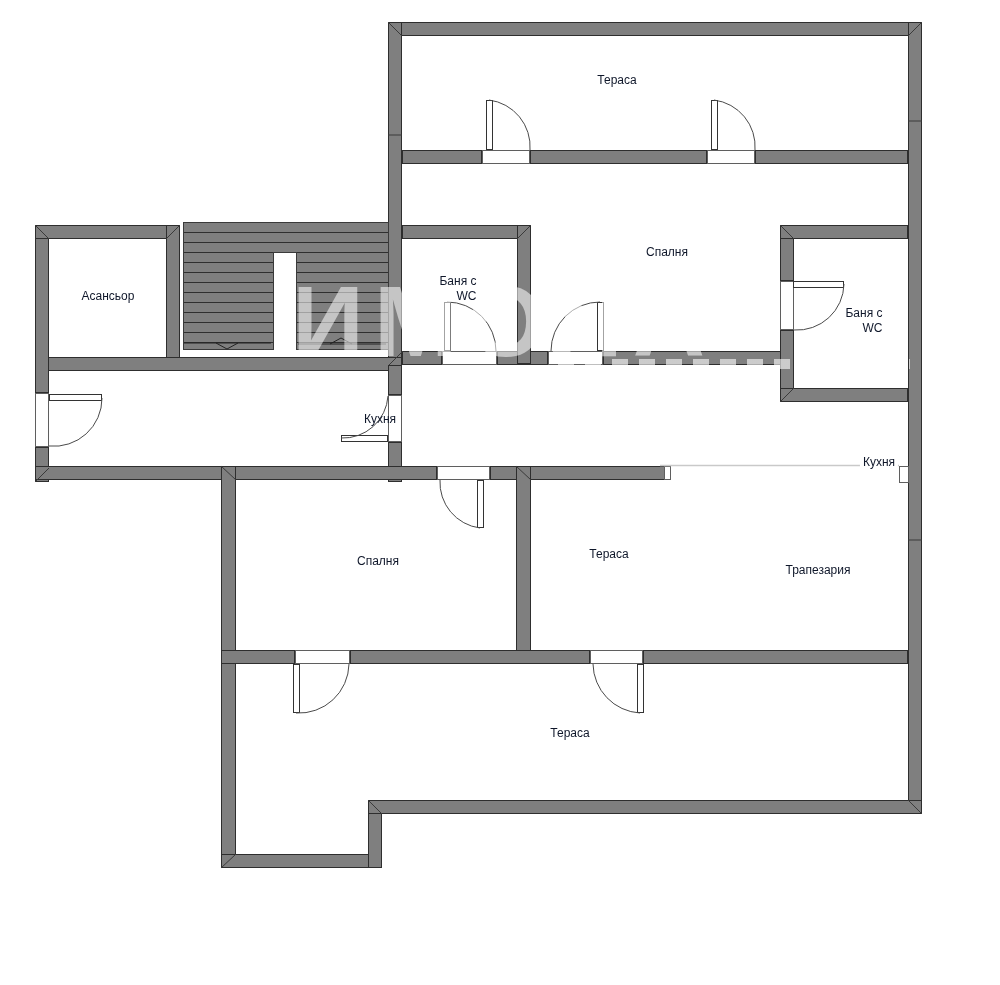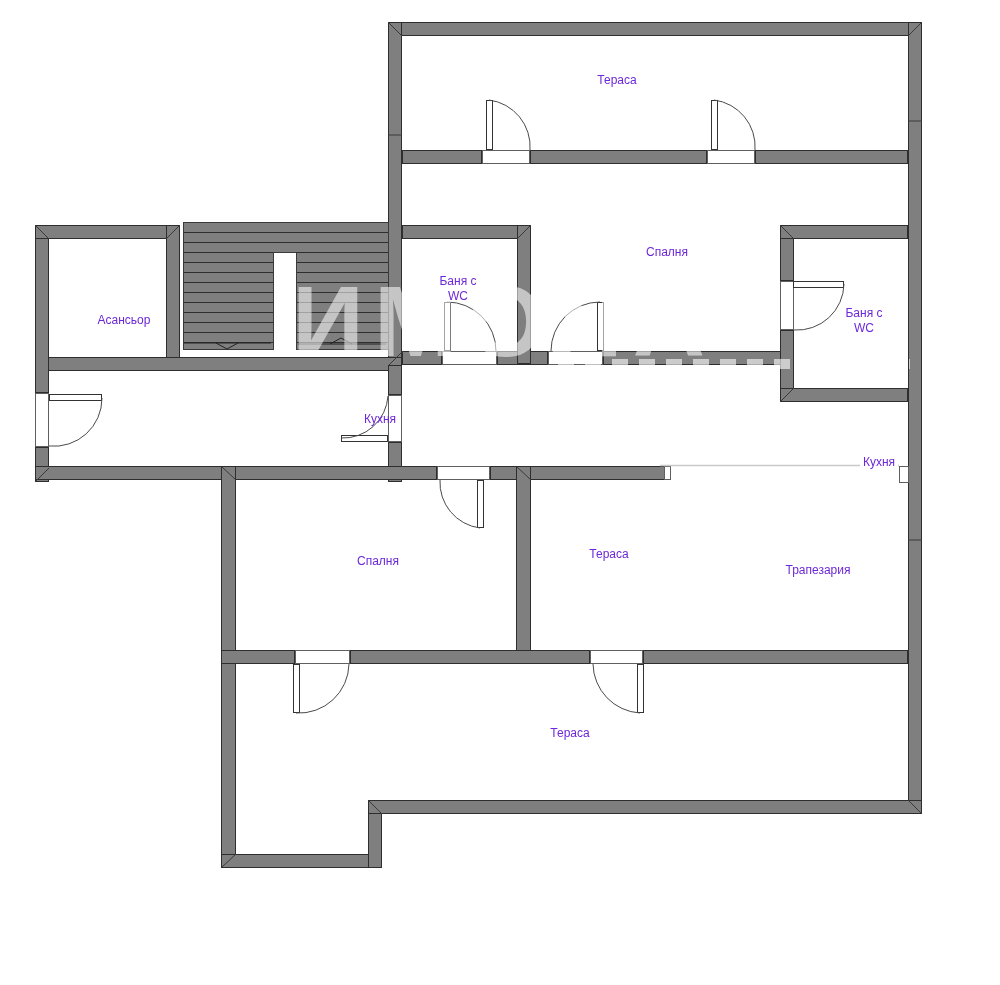--- a/index.html
+++ b/index.html
@@ -14,21 +14,21 @@
   .opening{position:absolute;background:#ffffff;border:1px solid #5f5f5f;box-sizing:border-box;z-index:3;}
   .leaf{position:absolute;background:#ffffff;border:1px solid #333333;box-sizing:border-box;z-index:4;}
   #overlay{position:absolute;left:0;top:0;z-index:5;}
   .wm-text{position:absolute;left:292px;top:276px;z-index:6;
     font-family:"Liberation Sans",sans-serif;font-weight:bold;font-size:100px;line-height:0.9;
     letter-spacing:10px;color:rgba(255,255,255,0.55);pointer-events:none;}
   .wm-dashes{position:absolute;left:558px;top:359px;width:352px;height:10px;z-index:6;
     background:repeating-linear-gradient(90deg,rgba(255,255,255,0.6) 0 16px,transparent 16px 27px);
     pointer-events:none;}
   .room-label{position:absolute;transform:translate(-50%,-50%);z-index:7;
-    font-size:12px;color:#6d28d9;white-space:pre-line;text-align:center;line-height:1.25;}
+    font-size:12px;color:#0f172a;white-space:pre-line;text-align:right;line-height:1.25;}
   .room-label.bg{background:#ffffff;padding:0 3px;}
 </style>
 </head>
 <body>
 
 <div id="plan">
   <svg id="overlay" width="1000" height="985" viewBox="0 0 1000 985">
       <path d="M489,100 A47,47 0 0 1 530,150" fill="none" stroke="#4a4a4a" stroke-width="1"></path>
       <path d="M714,100 A47,47 0 0 1 755,150" fill="none" stroke="#4a4a4a" stroke-width="1"></path>
       <path d="M447,302 A49,49 0 0 1 496,351" fill="none" stroke="#4a4a4a" stroke-width="1"></path>
@@ -112,21 +112,21 @@
     <div class="leaf" style="left: 711px; top: 100px; width: 7px; height: 50px;"></div>
     <div class="leaf" style="left: 444px; top: 302px; width: 7px; height: 49px;"></div>
     <div class="leaf" style="left: 597px; top: 302px; width: 7px; height: 49px;"></div>
     <div class="leaf" style="left: 793px; top: 281px; width: 51px; height: 7px;"></div>
     <div class="leaf" style="left: 341px; top: 435px; width: 47px; height: 7px;"></div>
     <div class="leaf" style="left: 49px; top: 394px; width: 53px; height: 7px;"></div>
     <div class="leaf" style="left: 477px; top: 480px; width: 7px; height: 48px;"></div>
     <div class="leaf" style="left: 293px; top: 664px; width: 7px; height: 49px;"></div>
     <div class="leaf" style="left: 637px; top: 664px; width: 7px; height: 49px;"></div>
     <div class="room-label" style="left: 617px; top: 80px;">Тераса</div>
-    <div class="room-label" style="left: 124px; top: 296px; margin-top: 24px;">Асансьор</div>
+    <div class="room-label" style="left: 108px; top: 296px;">Асансьор</div>
     <div class="room-label" style="left: 458px; top: 289px;">Баня с
 WC</div>
     <div class="room-label" style="left: 667px; top: 252px;">Спалня</div>
     <div class="room-label" style="left: 864px; top: 321px;">Баня с
 WC</div>
     <div class="room-label" style="left: 380px; top: 419px;">Кухня</div>
     <div class="room-label bg" style="left: 879px; top: 462px;">Кухня</div>
     <div class="room-label" style="left: 378px; top: 561px;">Спалня</div>
     <div class="room-label" style="left: 609px; top: 554px;">Тераса</div>
     <div class="room-label" style="left: 818px; top: 570px;">Трапезария</div>

